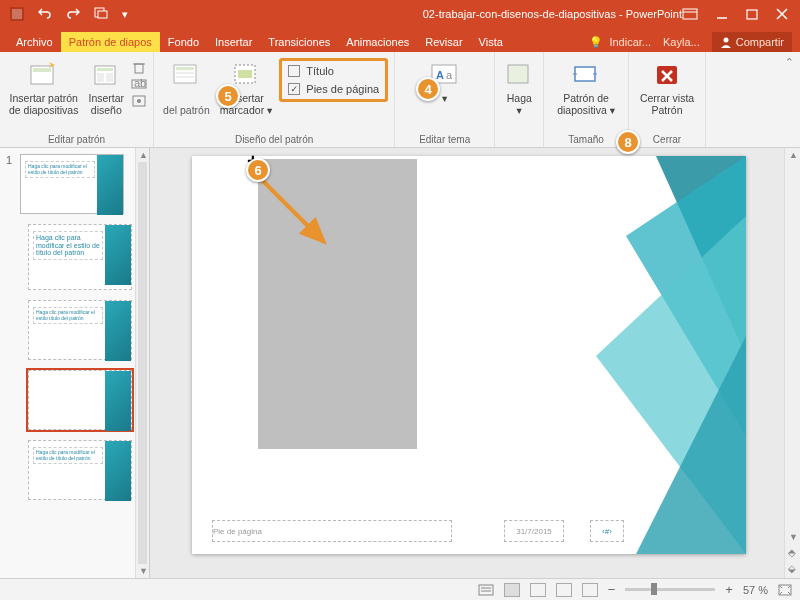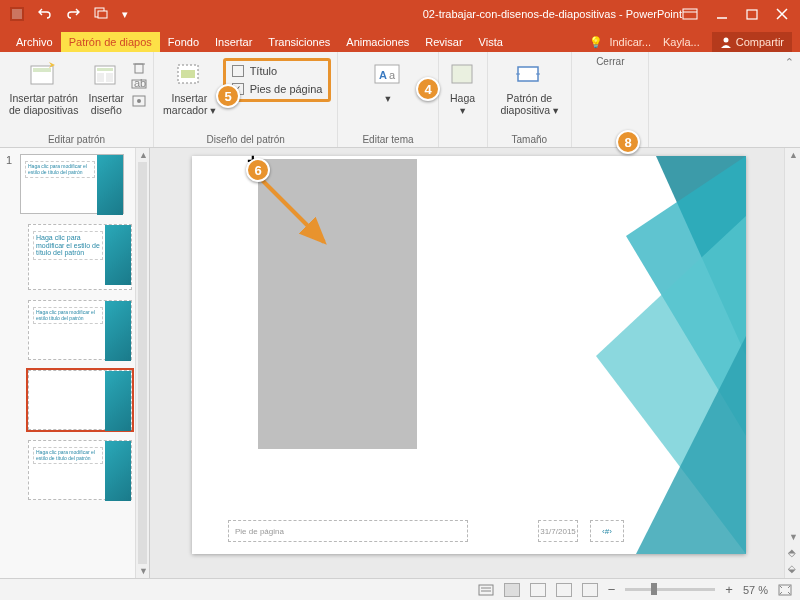--- a/index.html
+++ b/index.html
@@ -177,20 +177,32 @@
               <circle cx="8" cy="7" r="2" fill="#888"></circle>
             </svg>
           </span>
       </div>
     </div>
     <div class="group-label">Editar patrón</div>
   </div>
 
   <div class="group">
     <div class="group-body">
+      <div class="rbtn" style="opacity:.85">
+        <div class="ico">
+            <svg width="28" height="26">
+              <rect x="2" y="3" width="22" height="18" fill="#fff" stroke="#aaa"></rect>
+              <rect x="4" y="5" width="18" height="3" fill="#d8e8c8"></rect>
+              <rect x="4" y="10" width="18" height="2" fill="#eee"></rect>
+              <rect x="4" y="14" width="18" height="2" fill="#eee"></rect>
+            </svg>
+          </div>
+        <span style="white-space:pre-line">
+del patrón</span>
+      </div>
       <div class="rbtn">
         <div class="ico">
             <svg width="28" height="26">
               <rect x="3" y="3" width="20" height="18" fill="#fff" stroke="#888" stroke-dasharray="2 2"></rect>
               <rect x="6" y="8" width="14" height="8" fill="#d0e0a0"></rect>
             </svg>
           </div>
         <span style="white-space:pre-line"><span>Insertar
 marcador</span> ▾</span>
       </div>
@@ -249,20 +261,32 @@
             </svg>
           </div>
         <span style="white-space:pre-line"><span>Patrón de
 diapositiva</span> ▾</span>
       </div>
     </div>
     <div class="group-label">Tamaño</div>
   </div>
 
   <div class="group">
+    <div class="group-body">
+      <div class="rbtn">
+        <div class="ico">
+            <svg width="28" height="26">
+              <rect x="4" y="4" width="20" height="18" rx="2" fill="#c43020"></rect>
+              <path d="M9 9 L19 19 M19 9 L9 19" stroke="#fff" stroke-width="2.5"></path>
+            </svg>
+          </div>
+        <span style="white-space:pre-line">Cerrar vista
+Patrón</span>
+      </div>
+    </div>
     <div class="group-label">Cerrar</div>
   </div>
 
   <div style="flex:1;display:flex;align-items:flex-start;justify-content:flex-end;padding:4px 6px">
     <span style="color:#888">⌃</span>
   </div>
 </div>
 
 <div class="callout" style="left:216px;top:84px">5</div>
 <div class="callout" style="left:416px;top:77px">4</div>
@@ -302,22 +326,22 @@
   <div class="canvas-wrap">
     <div class="slide">
       <svg class="slide-graphic" width="150" height="398">
         <polygon points="150,0 60,0 150,200" fill="#1a8a9a" opacity="0.85"></polygon>
         <polygon points="150,0 30,80 150,280" fill="#2ab0c0" opacity="0.75"></polygon>
         <polygon points="150,60 0,200 150,398" fill="#5ac8d0" opacity="0.7"></polygon>
         <polygon points="150,180 40,398 150,398" fill="#2aa0b0" opacity="0.8"></polygon>
       </svg>
       <div class="draw-rect"></div>
       <div class="crosshair">+</div>
-      <div class="placeholder" style="left:36px;bottom:12px;width:240px;height:22px;justify-content:flex-start;padding-left:6px">Pie de página</div>
-      <div class="placeholder" style="left:346px;bottom:12px;width:40px;height:22px">31/7/2015</div>
+      <div class="placeholder" style="left:20px;bottom:12px;width:240px;height:22px;justify-content:flex-start;">Pie de página</div>
+      <div class="placeholder" style="left:312px;bottom:12px;width:60px;height:22px">31/7/2015</div>
       <div class="placeholder" style="left:398px;bottom:12px;width:34px;height:22px;color:#2a8aa8">‹#›</div>
     </div>
 
     <div class="callout" style="left:96px;top:10px">6</div>
     <svg class="arrow" style="left:104px;top:24px" width="90" height="90">
       <defs>
           <marker id="ah" markerWidth="8" markerHeight="8" refX="6" refY="3" orient="auto">
             <path d="M0,0 L7,3 L0,6 z" fill="#e8932e"></path>
           </marker>
         </defs>

